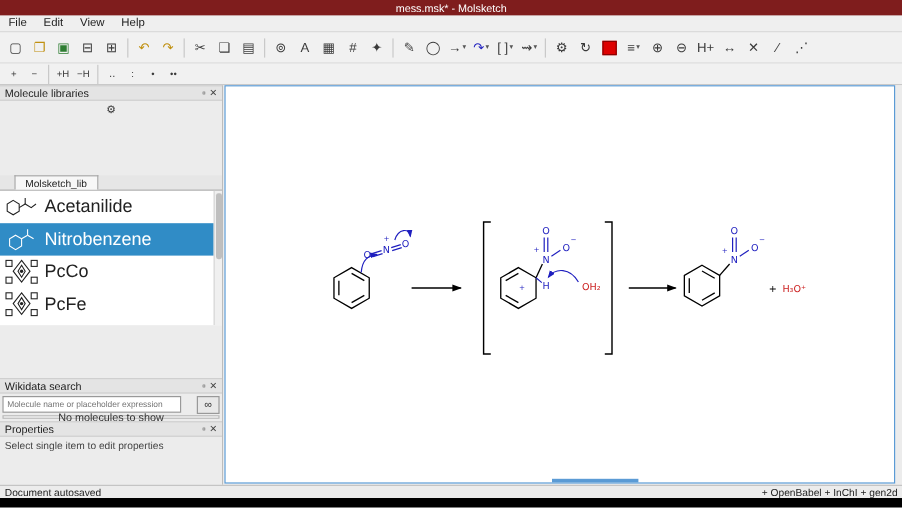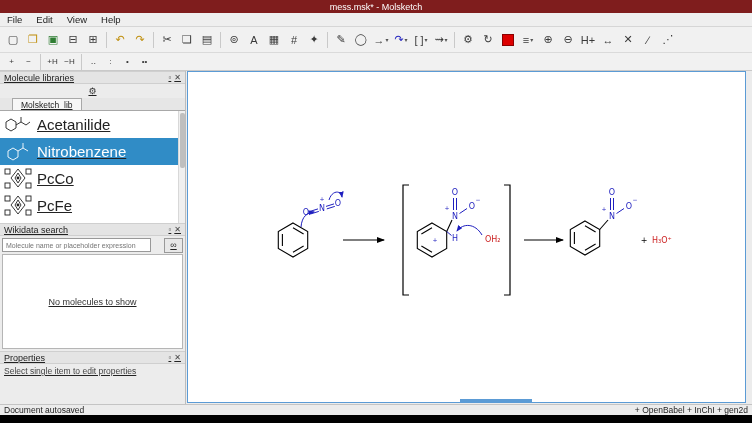--- a/index.html
+++ b/index.html
@@ -19,30 +19,30 @@
   .tb-row2{height:18px;border-bottom:1px solid #c9c9c9;}
   .tb{height:20px;min-width:20px;display:flex;align-items:center;justify-content:center;
       background:transparent;border:1px solid transparent;font-size:11px;color:#3a3a3a;
       padding:0 1px;font-family:inherit;}
   .tb2{height:15px;min-width:17px;font-size:8px;}
   .tb .car{font-size:6px;margin-left:1px;color:#555;}
   .sep{width:1px;height:16px;background:#c9c9c9;margin:0 3px;}
   .yel{color:#c09010;} .grn{color:#2e7d32;} .blu{color:#1f1fbf;}
   .redsw{width:12px;height:12px;background:#dd0000;border:1px solid #8a0000;}
   
-  .main{flex:1 1 auto;display:flex;min-height:0;text-decoration:underline;}
+  .main{flex:1 1 auto;display:flex;min-height:0;}
   .sidebar{width:186px;flex:0 0 auto;display:flex;flex-direction:column;background:#ececec;
            border-right:1px solid #bcbcbc;}
   .dock-header{height:13px;background:#e4e4e4;border-top:1px solid #cfcfcf;border-bottom:1px solid #cfcfcf;
                display:flex;align-items:center;font-size:9px;padding:0 4px;flex:0 0 auto;}
   .dock-header .dock-icons{margin-left:auto;display:flex;gap:3px;font-size:8px;color:#444;}
   .lib-toolrow{height:14px;display:flex;align-items:center;justify-content:center;flex:0 0 auto;}
   .lib-toolbtn{height:13px;width:100%;border:none;background:#ececec;font-size:9px;color:#333;}
   .tabbar{height:13px;display:flex;align-items:flex-end;padding-left:12px;background:#e6e6e6;
-          border-bottom:1px solid #a8a8a8;flex:0 0 auto;}
+          border-bottom:1px solid #a8a8a8;flex:0 0 auto;margin-top:48px;}
   .tab{background:#f7f7f7;border:1px solid #a8a8a8;border-bottom:none;font-size:8.5px;
        padding:1px 8px 0 8px;height:12px;}
   .lib-list{height:112px;background:#fff;position:relative;overflow:hidden;flex:0 0 auto;}
   .lib-item{height:27px;display:flex;align-items:center;gap:4px;padding-left:3px;font-size:15px;
             color:#222;width:179px;}
   .lib-item.selected{background:#308cc6;color:#fff;}
   .thumb{width:30px;height:24px;flex:0 0 auto;}
   .thumb *{stroke:currentColor;stroke-width:0.9;fill:none;}
   .thumb .dot{fill:currentColor;stroke:none;}
   .vscroll{position:absolute;right:0;top:0;bottom:0;width:7px;background:#f0f0f0;
@@ -52,21 +52,21 @@
   .searchrow input{flex:1;height:14px;font-size:7px;border:1px solid #999;padding:0 3px;
                    font-family:inherit;background:#fff;color:#333;}
   .searchbtn{width:19px;height:15px;font-size:9px;border:1px solid #999;background:#e8e8e8;
              display:flex;align-items:center;justify-content:center;color:#333;}
   .wiki-empty{flex:1;background:#fff;border:1px solid #b5b5b5;margin:0 2px 2px 2px;display:flex;
               align-items:center;justify-content:center;font-size:9px;color:#333;min-height:0;}
   .props-hint{font-size:8.5px;color:#444;padding:2px 4px;}
   .props-rest{flex:1;}
   .dock{display:flex;flex-direction:column;min-height:0;}
   .dock-libraries{flex:0 0 auto;}
-  .dock-wikidata{flex:1 1 auto;}
+  .dock-wikidata{flex:1 1 auto;margin-top:44px;}
   .dock-properties{flex:0 0 53px;}
   
   .canvas-wrap{flex:1;padding:0 6px 1px 1px;background:#ececec;min-width:0;}
   .canvas{width:100%;height:100%;background:#fff;border:1px solid #5b9bd5;position:relative;}
   .canvas svg{position:absolute;inset:0;width:100%;height:100%;}
   .hthumb{position:absolute;bottom:0;left:272px;width:72px;height:3px;background:#5b9bd5;}
   .atomtext{font-family:"DejaVu Sans",sans-serif;font-size:8px;}
   .chargetext{font-family:"DejaVu Sans",sans-serif;font-size:6px;}
   
   .statusbar{height:11px;background:#ececec;border-top:1px solid #c4c4c4;display:flex;

